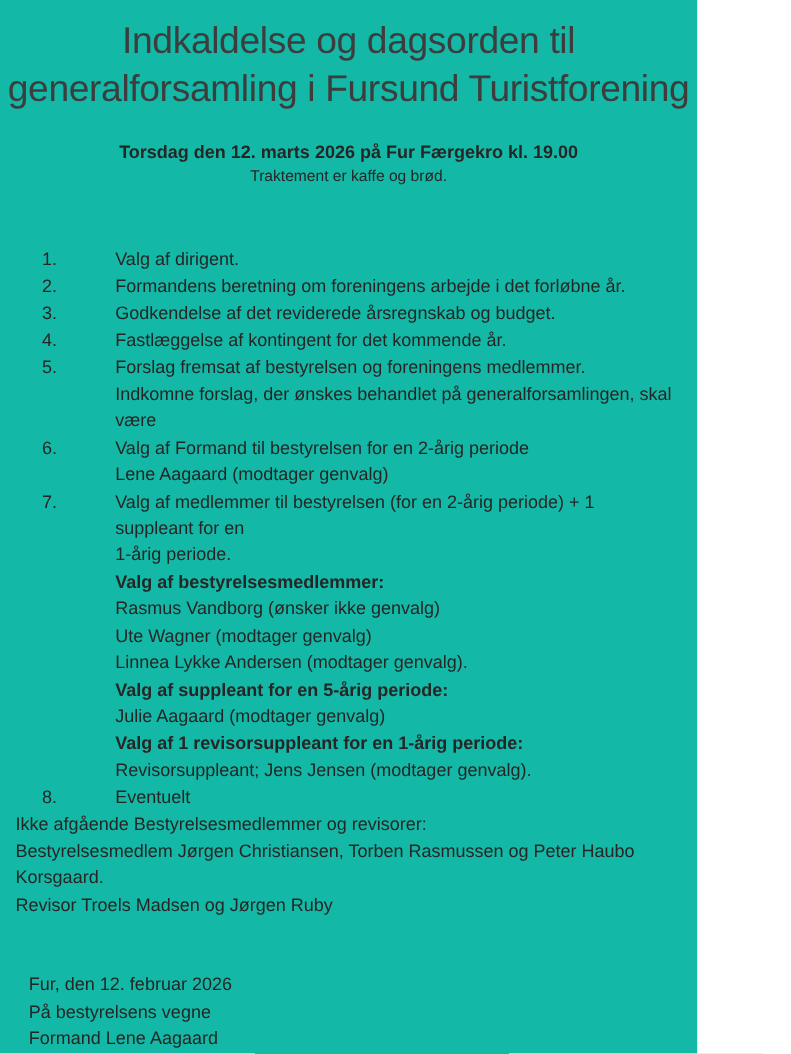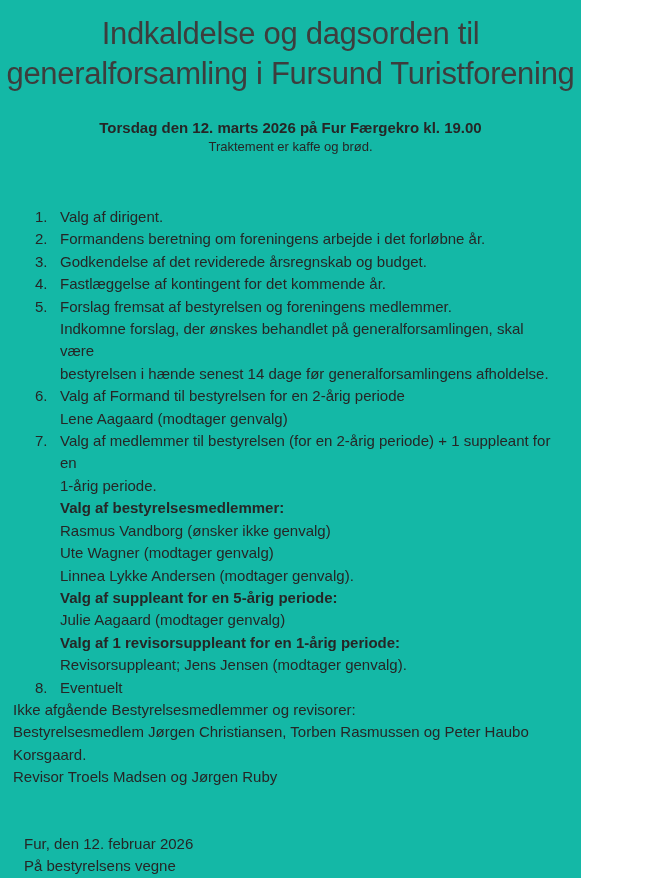--- a/index.html
+++ b/index.html
@@ -49,20 +49,21 @@
   .agenda-item {
     display: flex;
     align-items: flex-start;
   }
   .agenda-item .num {
     flex: 0 0 25px;
     width: 25px;
   }
   .agenda-item .item-lines {
     flex: 1 1 auto;
+    margin-left: 36px;
   }
   .line { display: block; }
   .b { font-weight: 700; }
   .closing {
     margin-left: 13px;
     font-size: 15px;
     line-height: 22.4px;
   }
   .signature {
     margin-top: 44px;
@@ -112,21 +113,20 @@
       <span class="item-lines">
         <span class="line">Fastlæggelse af kontingent for det kommende år.</span>
       </span>
     </div>
 
     <div class="agenda-item">
       <span class="num">5.</span>
       <span class="item-lines">
         <span class="line">Forslag fremsat af bestyrelsen og foreningens medlemmer.</span>
         <span class="line">Indkomne forslag, der ønskes behandlet på generalforsamlingen, skal være</span>
-        <span class="line">bestyrelsen i hænde senest 14 dage før generalforsamlingens afholdelse.</span>
       </span>
     </div>
 
     <div class="agenda-item">
       <span class="num">6.</span>
       <span class="item-lines">
         <span class="line">Valg af Formand til bestyrelsen for en 2-årig periode</span>
         <span class="line">Lene Aagaard (modtager genvalg)</span>
       </span>
     </div>

